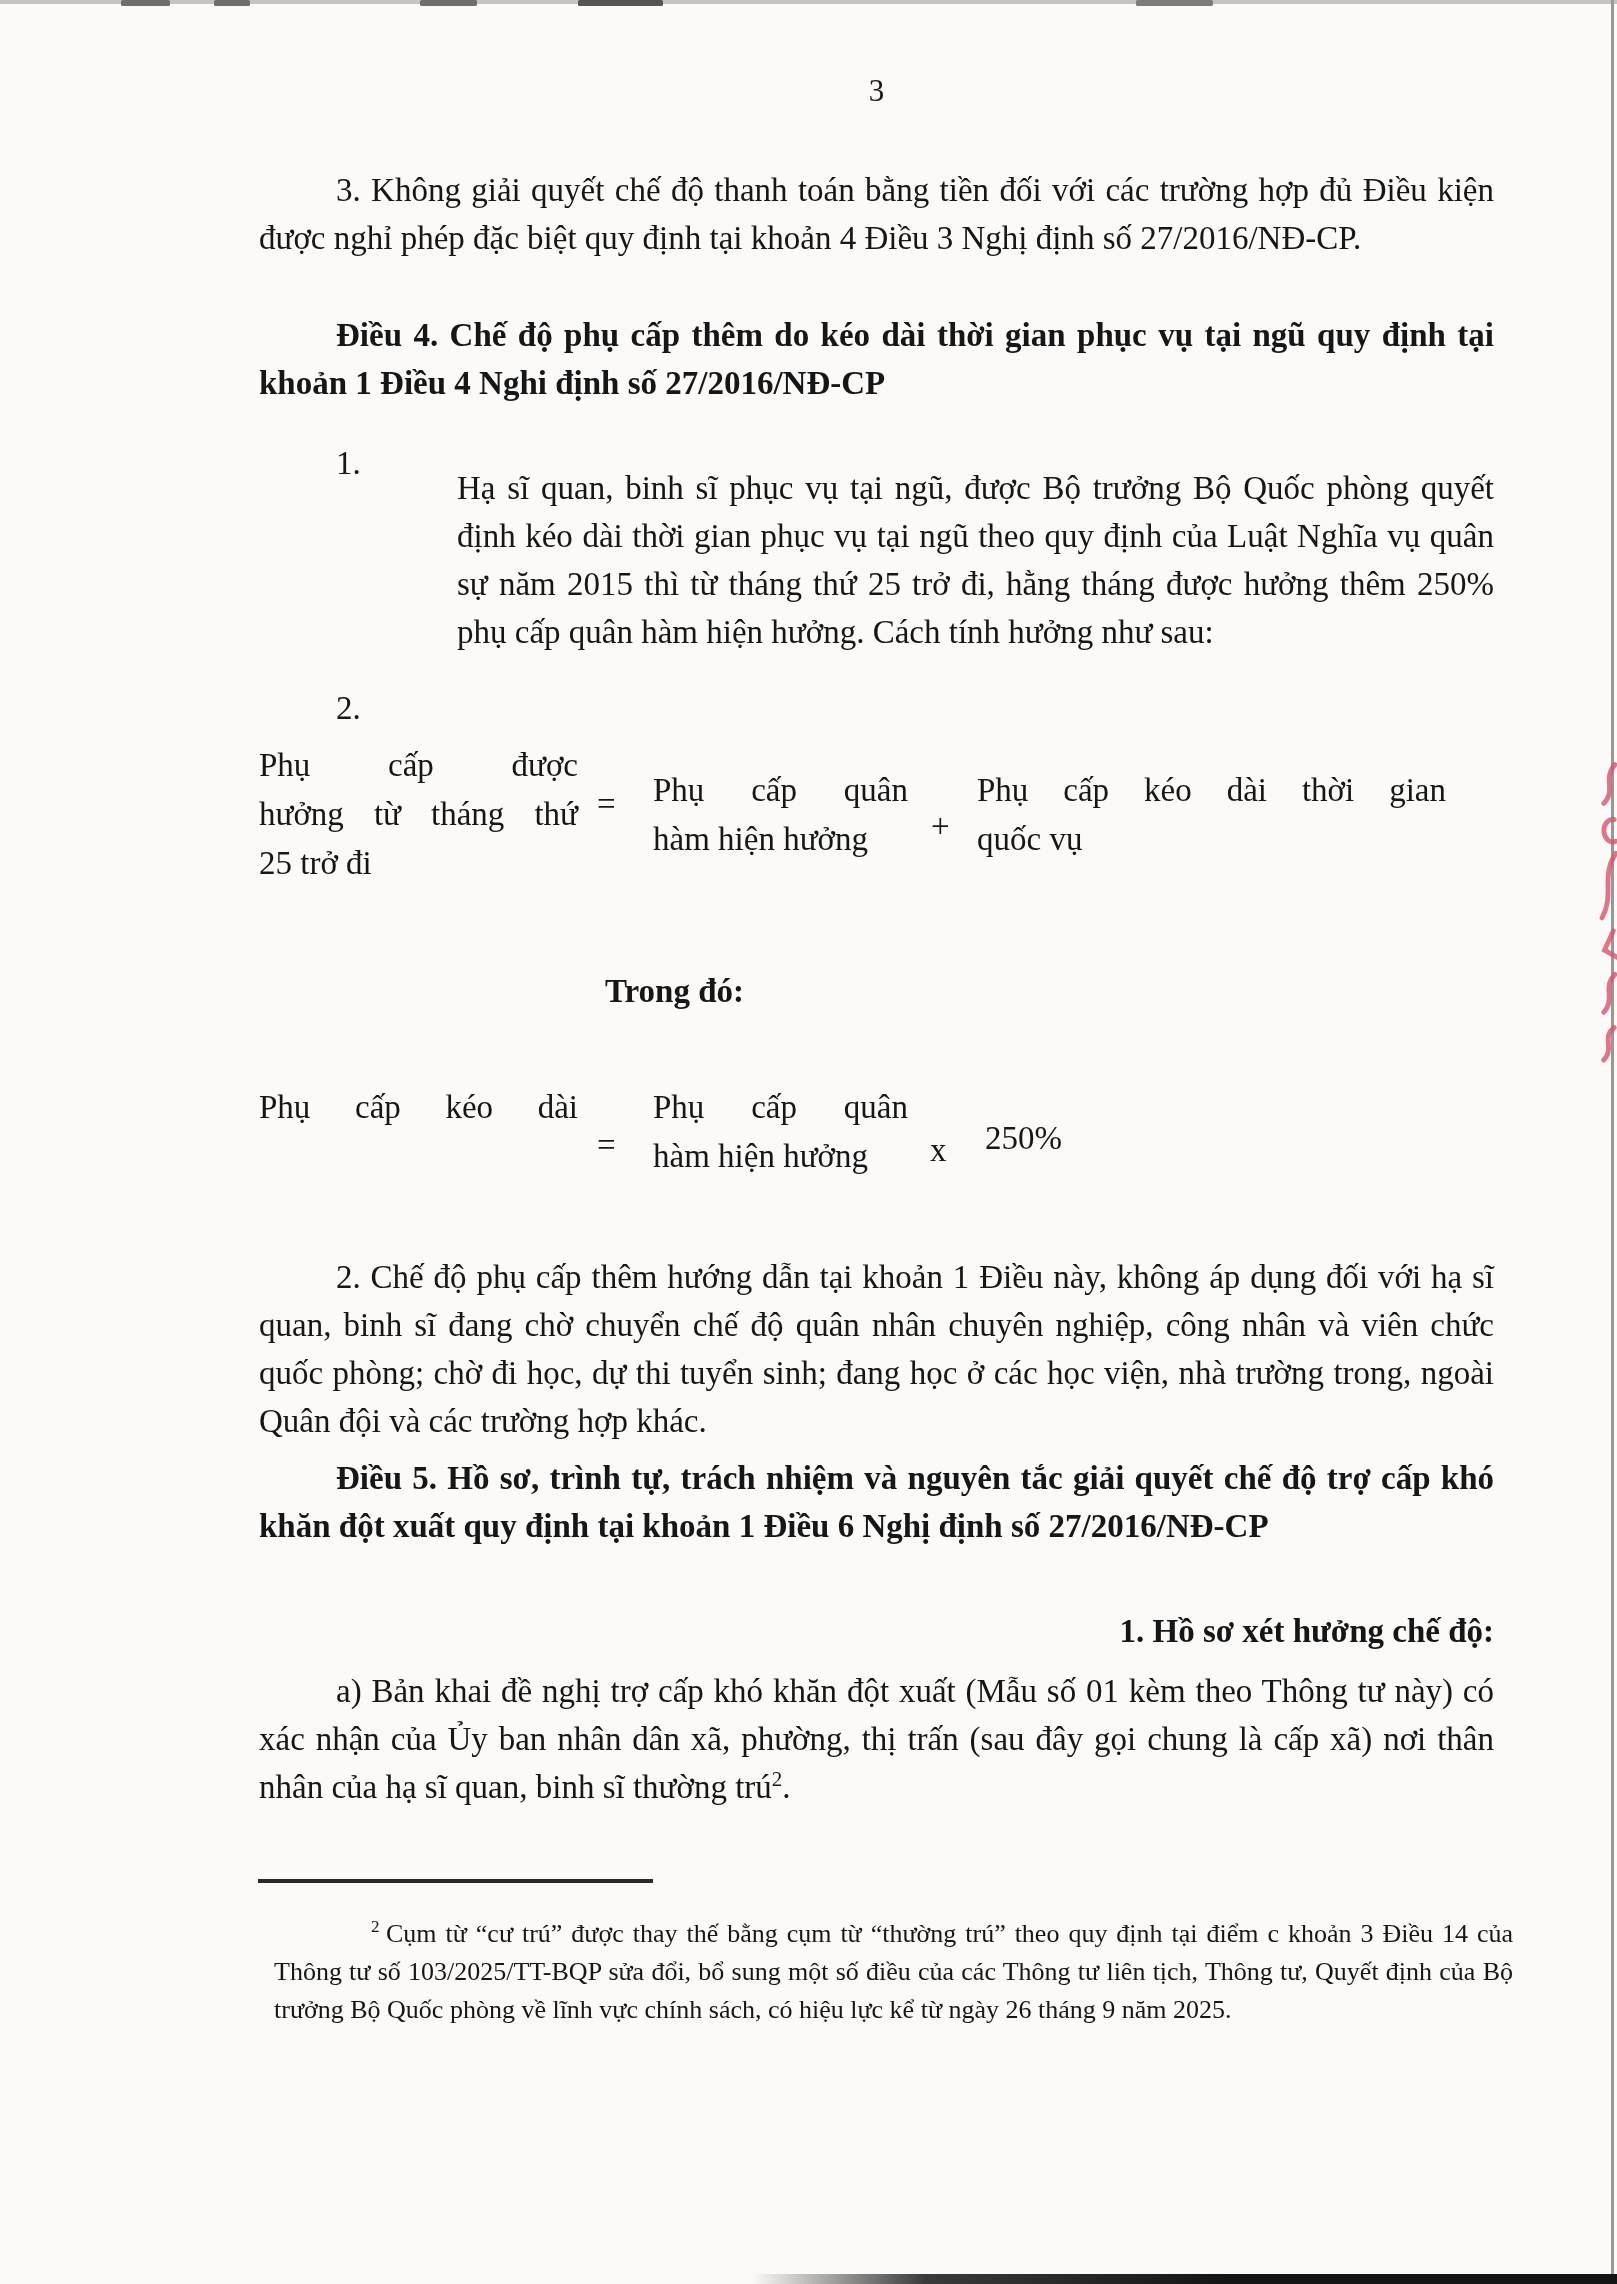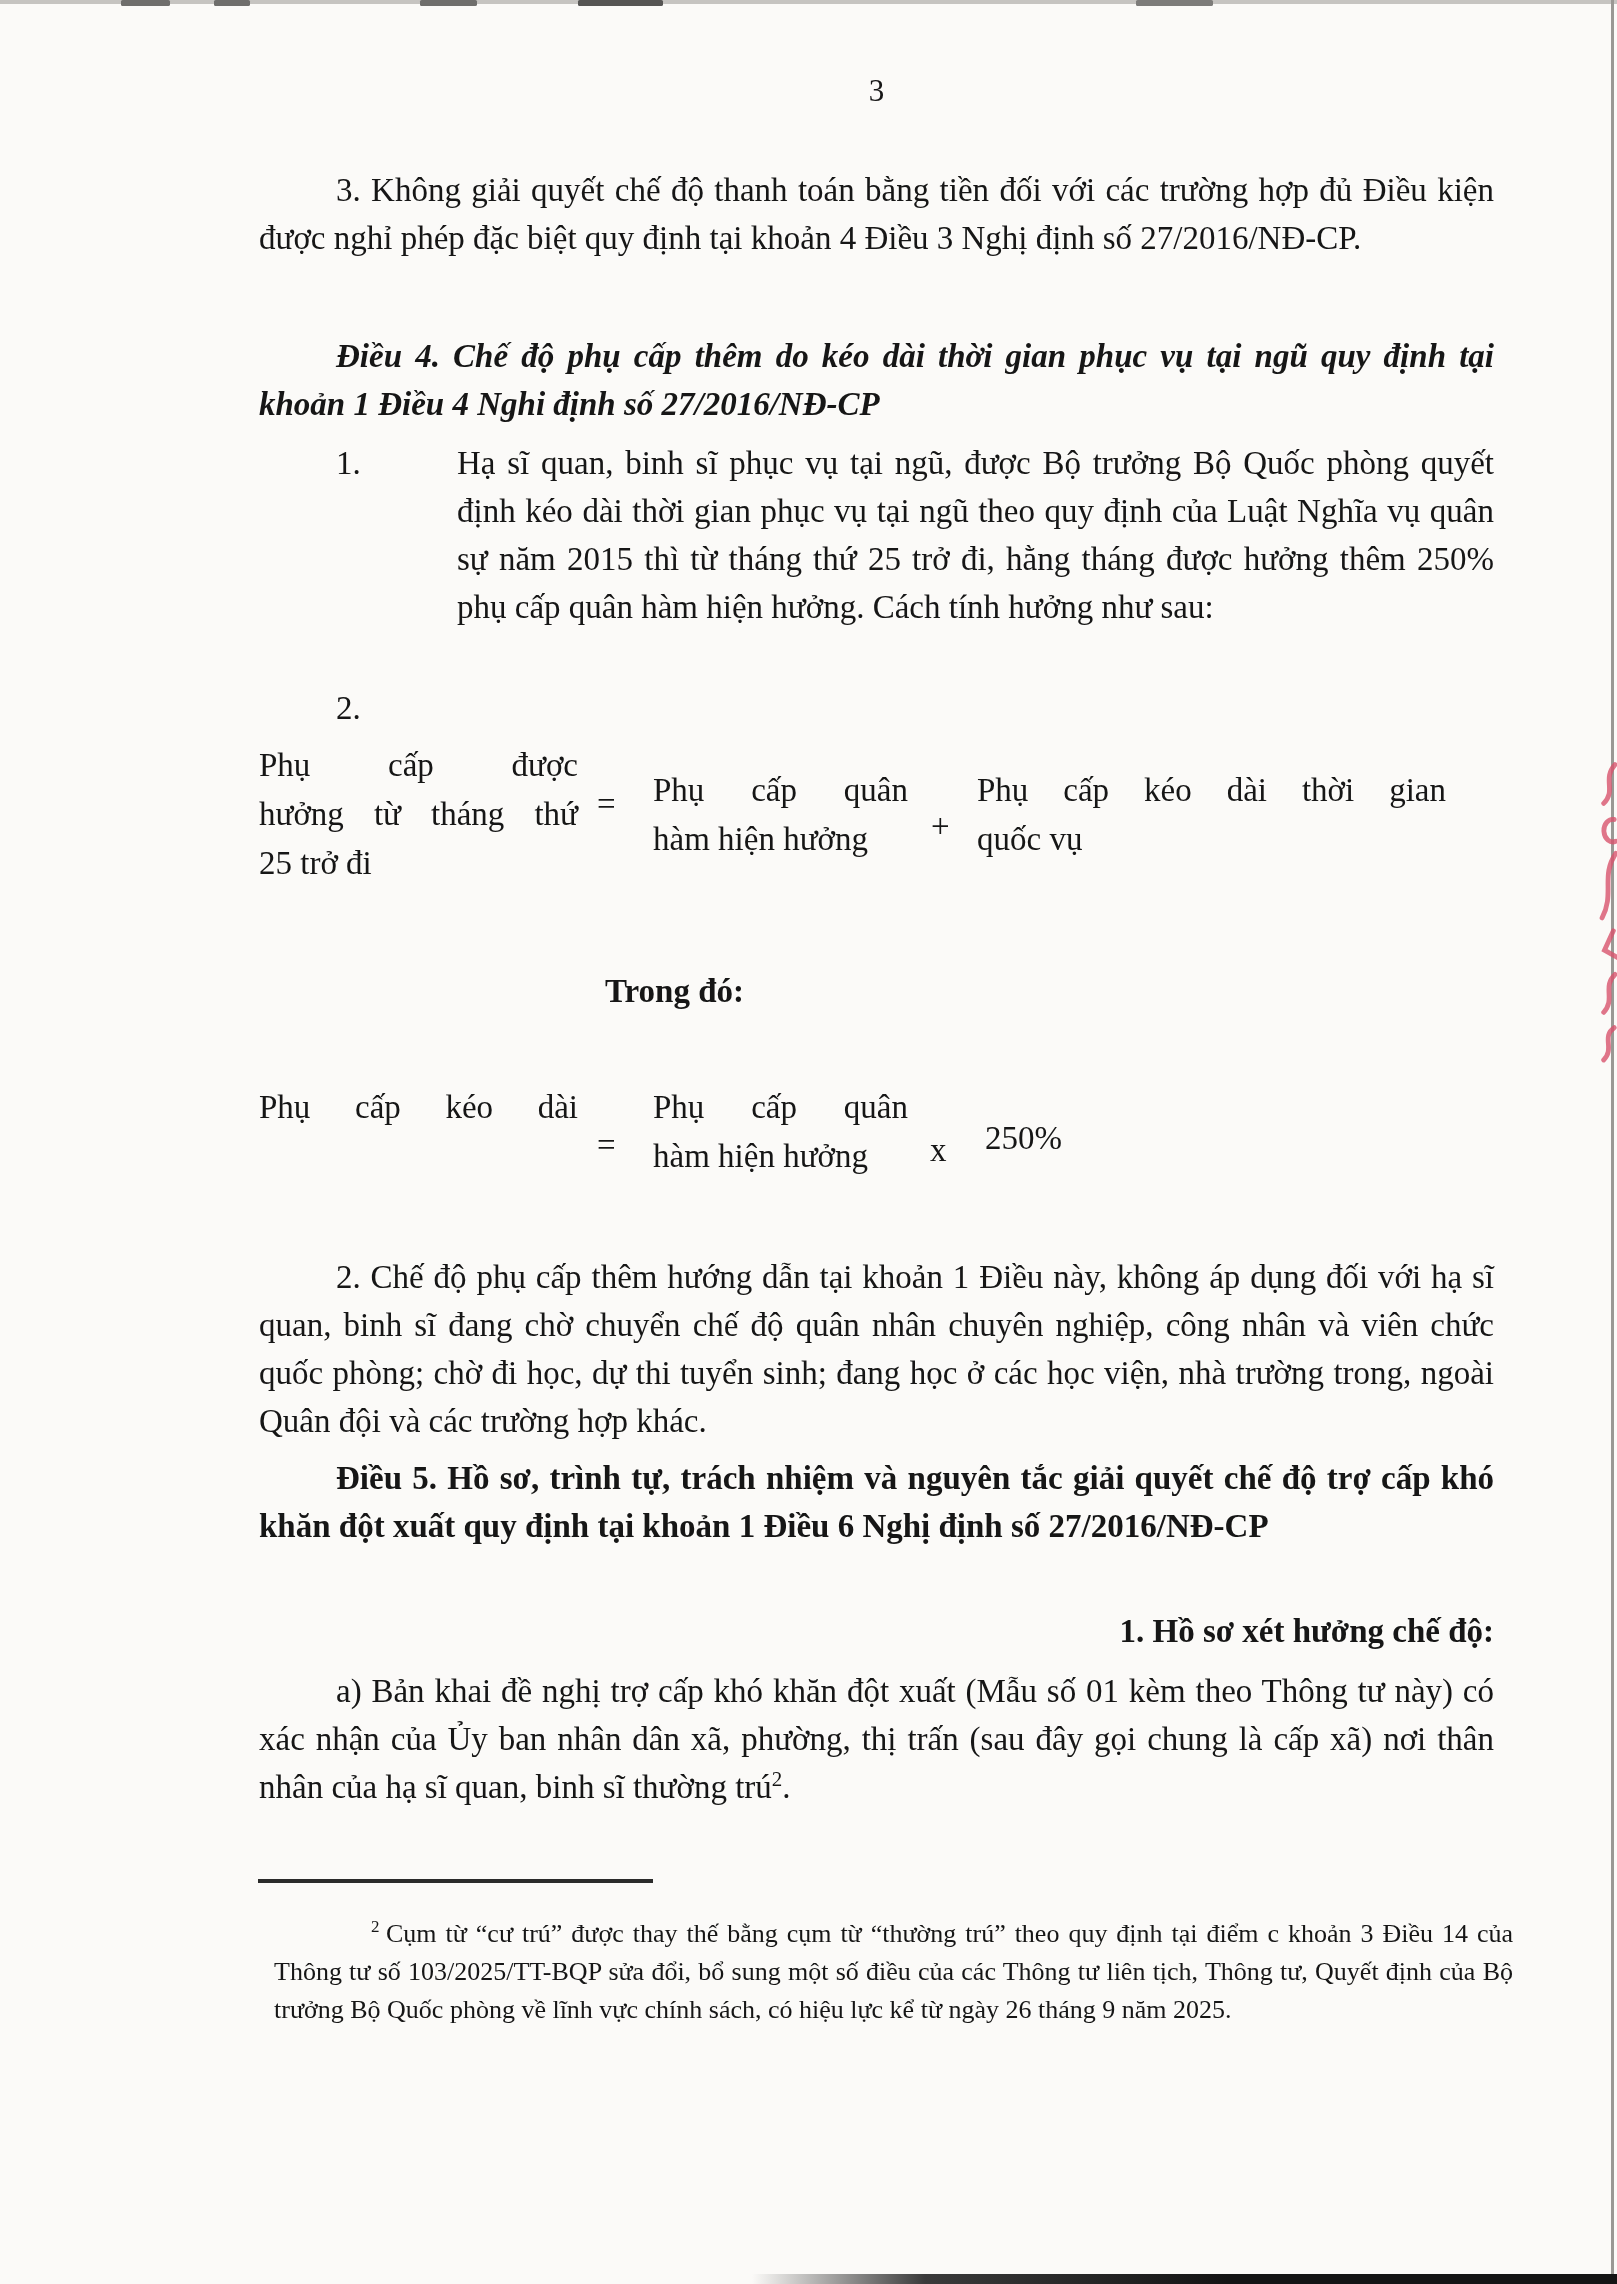--- a/index.html
+++ b/index.html
@@ -72,24 +72,24 @@
       <path d="M24 214 l -11 24 l 18 10"></path>
       <path d="M26 268 C 10 283, 27 299, 12 315"></path>
       <path d="M25 334 C 9 345, 26 360, 12 374"></path>
     </g>
   </svg>
 
   <div class="abs pagenum">3</div>
 
   <div class="abs para body-text indent" style="top:166px;">3. Không giải quyết chế độ thanh toán bằng tiền đối với các trường hợp đủ Điều kiện được nghỉ phép đặc biệt quy định tại khoản 4 Điều 3 Nghị định số 27/2016/NĐ-CP.</div>
 
-  <div class="abs para body-text indent bold" style="top:332px;font-style:italic;">Điều 4. Chế độ phụ cấp thêm do kéo dài thời gian phục vụ tại ngũ quy định tại khoản 1 Điều 4 Nghi định số 27/2016/NĐ-CP</div>
+  <div class="abs para body-text indent bold" style="top:311px;">Điều 4. Chế độ phụ cấp thêm do kéo dài thời gian phục vụ tại ngũ quy định tại khoản 1 Điều 4 Nghi định số 27/2016/NĐ-CP</div>
 
   <div class="abs marker" style="left:336px;top:439px;">1.</div>
-  <div class="abs body-text" style="left:457px;top:439px;width:1037px;">Hạ sĩ quan, binh sĩ phục vụ tại ngũ, được Bộ trưởng Bộ Quốc phòng quyết định kéo dài thời gian phục vụ tại ngũ theo quy định của Luật Nghĩa vụ quân sự năm 2015 thì từ tháng thứ 25 trở đi, hằng tháng được hưởng thêm 250% phụ cấp quân hàm hiện hưởng. Cách tính hưởng như sau:</div>
+  <div class="abs body-text" style="left:457px;top:464px;width:1037px;">Hạ sĩ quan, binh sĩ phục vụ tại ngũ, được Bộ trưởng Bộ Quốc phòng quyết định kéo dài thời gian phục vụ tại ngũ theo quy định của Luật Nghĩa vụ quân sự năm 2015 thì từ tháng thứ 25 trở đi, hằng tháng được hưởng thêm 250% phụ cấp quân hàm hiện hưởng. Cách tính hưởng như sau:</div>
 
   <div class="abs marker" style="left:336px;top:684px;">2.</div>
 
   <div class="abs fcol" style="left:259px;top:741px;width:319px;">
     <span class="fline stretch">Phụ cấp được</span>
     <span class="fline stretch">hưởng từ tháng thứ</span>
     <span class="fline">25 trở đi</span>
   </div>
   <div class="abs fop" style="left:597px;top:788px;">=</div>
   <div class="abs fcol" style="left:653px;top:766px;width:255px;">

